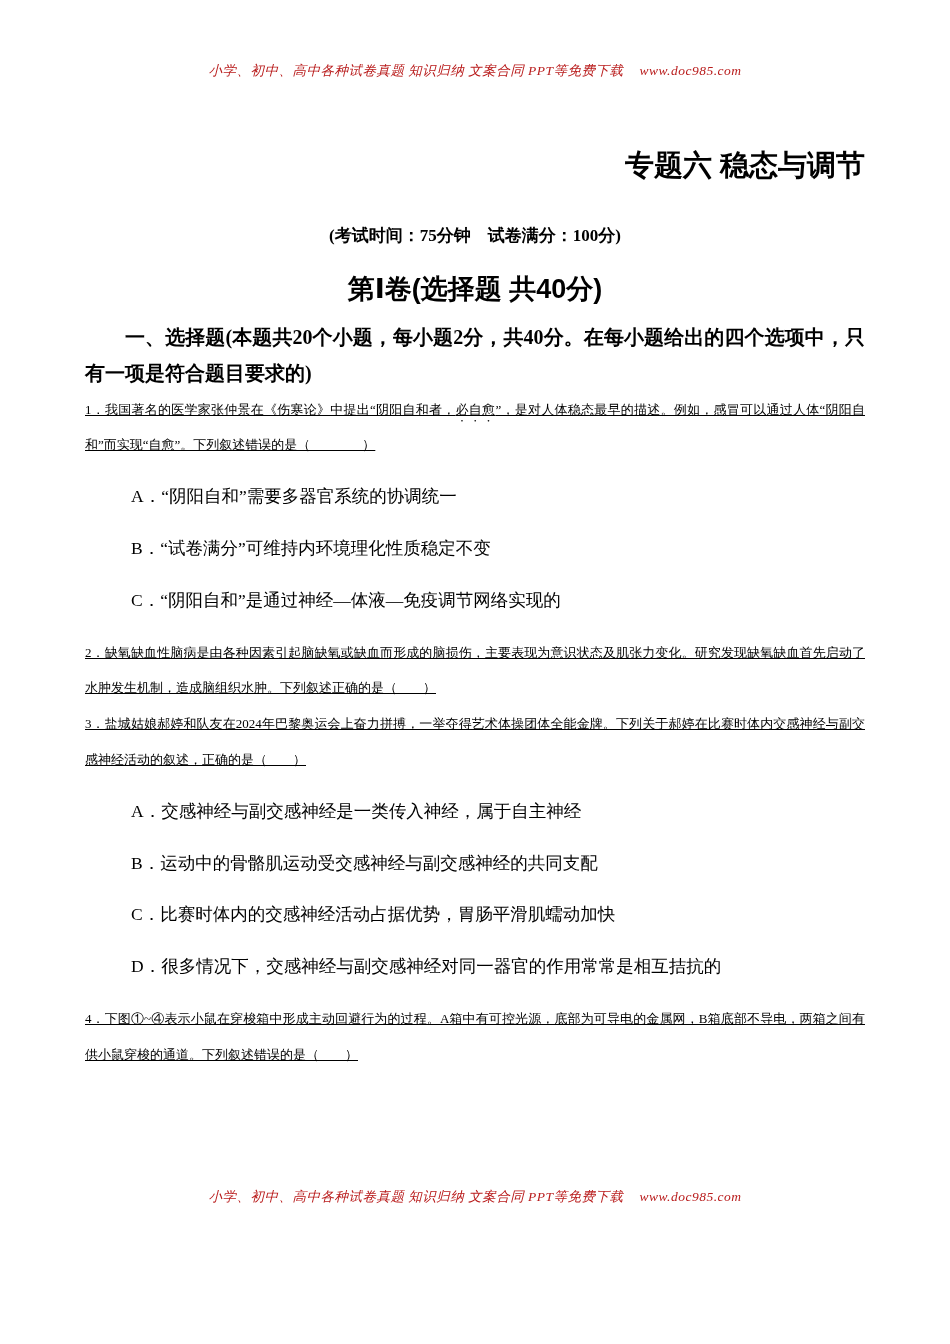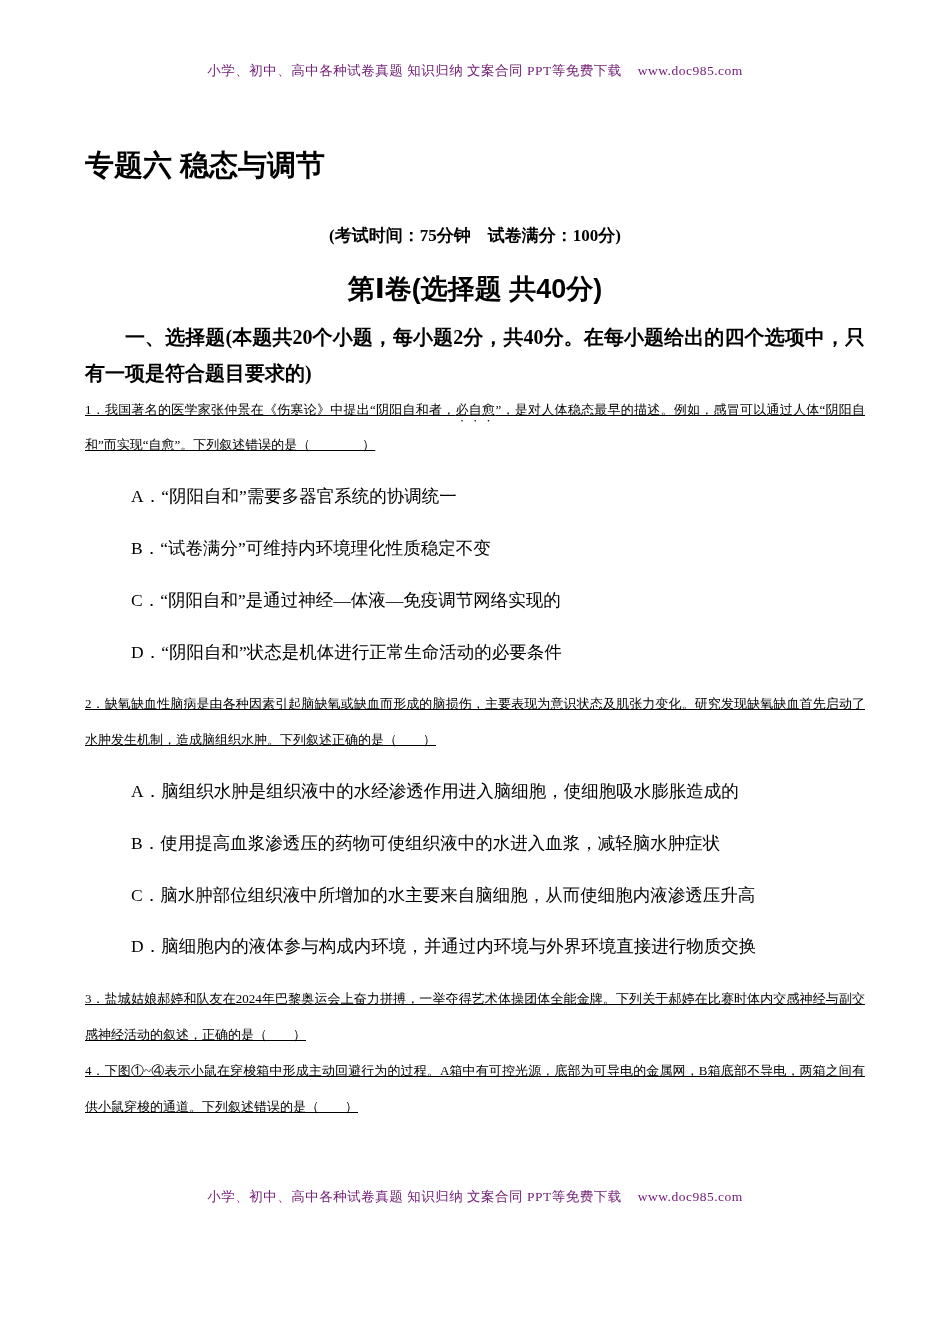--- a/index.html
+++ b/index.html
@@ -8,30 +8,31 @@
     width:950px; height:1344px;
     margin:0 auto;
     background:#ffffff;
     color:#000000;
     font-family:"Liberation Serif","DejaVu Serif",serif;
     overflow:hidden;
   }
   .running-head, .running-foot {
     position:absolute; left:0; width:100%;
     text-align:center;
-    font-size:13.5px; color:#701a75;
+    font-size:13.5px; color:#b91c1c;
     letter-spacing:0.5px;
     white-space:nowrap;
+    font-style:italic;
   }
   .running-head { top:62px; }
   .running-foot { top:1188px; }
   .running-head .url, .running-foot .url { margin-left:16px; }
   .content { padding:146px 85px 0 85px; }
   .title {
-    text-align:left;
+    text-align:right;
     font-family:"Liberation Sans","DejaVu Sans",sans-serif;
     font-weight:bold;
     font-size:29px;
     line-height:38px;
     margin:0;
   }
   .exam-info {
     text-align:center;
     font-weight:bold;
     font-size:17px;
@@ -90,36 +91,35 @@
     <div class="exam-info">(考试时间：75分钟　试卷满分：100分)</div>
     <h2 class="section-title">第Ⅰ卷(选择题 共40分)</h2>
     <p class="intro">一、选择题(本题共20个小题，每小题2分，共40分。在每小题给出的四个选项中，只有一项是符合题目要求的)</p>
     <div id="questions">
   <div class="question">
     <p class="stem"><span class="pre">1．我国著名的医学家张仲景在《伤寒论》中提出“阴阳自和者，</span><span class="emph">必自愈</span><span class="post">”，是对人体稳态最早的描述。例如，感冒可以通过人体“阴阳自和”而实现“自愈”。下列叙述错误的是（　　　　）</span></p>
     <div class="options">
             <p class="option">A．“阴阳自和”需要多器官系统的协调统一</p>
             <p class="option">B．“试卷满分”可维持内环境理化性质稳定不变</p>
             <p class="option">C．“阴阳自和”是通过神经—体液—免疫调节网络实现的</p>
-            <p class="option">D．“阴阳自和”状态是机体进行正常生命活动的必要条件</p>
           </div>
   </div>
 
   <div class="question">
     <p class="stem"><span class="pre">2．缺氧缺血性脑病是由各种因素引起脑缺氧或缺血而形成的脑损伤，主要表现为意识状态及肌张力变化。研究发现缺氧缺血首先启动了水肿发生机制，造成脑组织水肿。下列叙述正确的是（　　）</span><span class="emph"></span><span class="post"></span></p>
-    <div class="options">
-            <p class="option">A．脑组织水肿是组织液中的水经渗透作用进入脑细胞，使细胞吸水膨胀造成的</p>
-            <p class="option">B．使用提高血浆渗透压的药物可使组织液中的水进入血浆，减轻脑水肿症状</p>
-            <p class="option">C．脑水肿部位组织液中所增加的水主要来自脑细胞，从而使细胞内液渗透压升高</p>
-            <p class="option">D．脑细胞内的液体参与构成内环境，并通过内环境与外界环境直接进行物质交换</p>
-          </div>
   </div>
 
   <div class="question">
     <p class="stem"><span class="pre">3．盐城姑娘郝婷和队友在2024年巴黎奥运会上奋力拼搏，一举夺得艺术体操团体全能金牌。下列关于郝婷在比赛时体内交感神经与副交感神经活动的叙述，正确的是（　　）</span><span class="emph"></span><span class="post"></span></p>
+    <div class="options">
+            <p class="option">A．交感神经与副交感神经是一类传入神经，属于自主神经</p>
+            <p class="option">B．运动中的骨骼肌运动受交感神经与副交感神经的共同支配</p>
+            <p class="option">C．比赛时体内的交感神经活动占据优势，胃肠平滑肌蠕动加快</p>
+            <p class="option">D．很多情况下，交感神经与副交感神经对同一器官的作用常常是相互拮抗的</p>
+          </div>
   </div>
 
   <div class="question">
     <p class="stem"><span class="pre">4．下图①~④表示小鼠在穿梭箱中形成主动回避行为的过程。A箱中有可控光源，底部为可导电的金属网，B箱底部不导电，两箱之间有供小鼠穿梭的通道。下列叙述错误的是（　　）</span><span class="emph"></span><span class="post"></span></p>
     <div class="options"></div>
   </div>
 </div>
   </div>
 
   <div class="running-foot">

